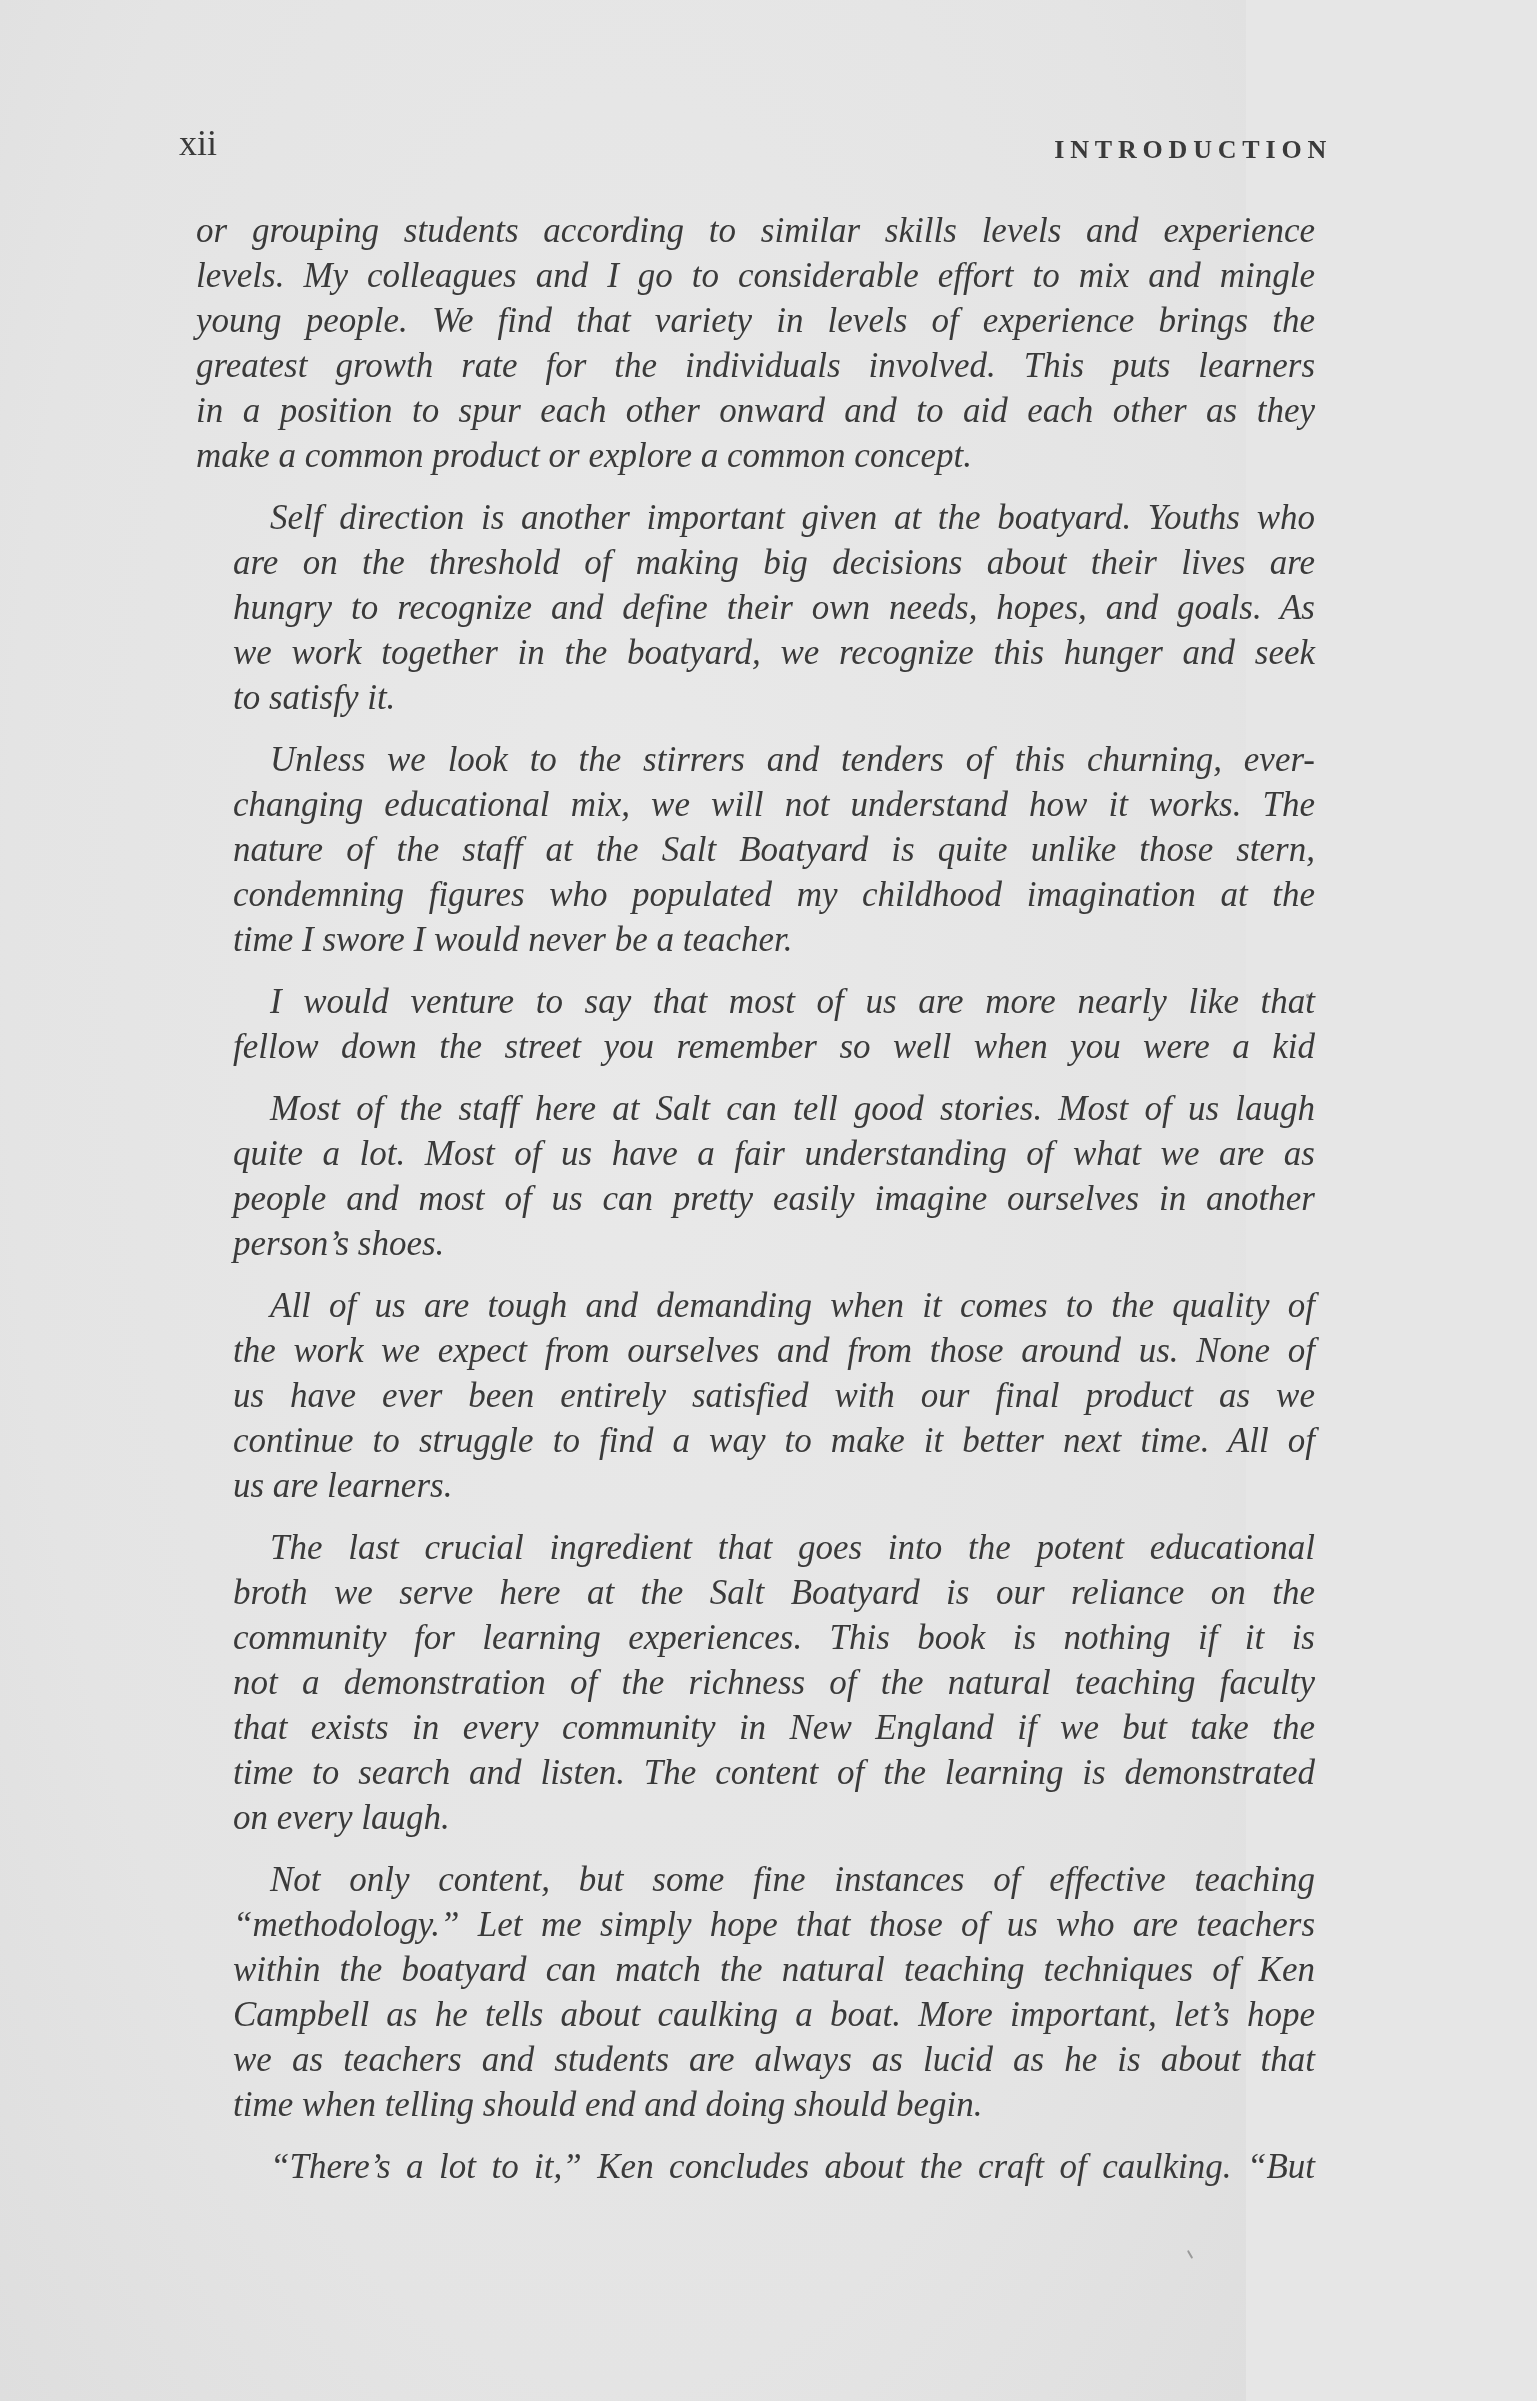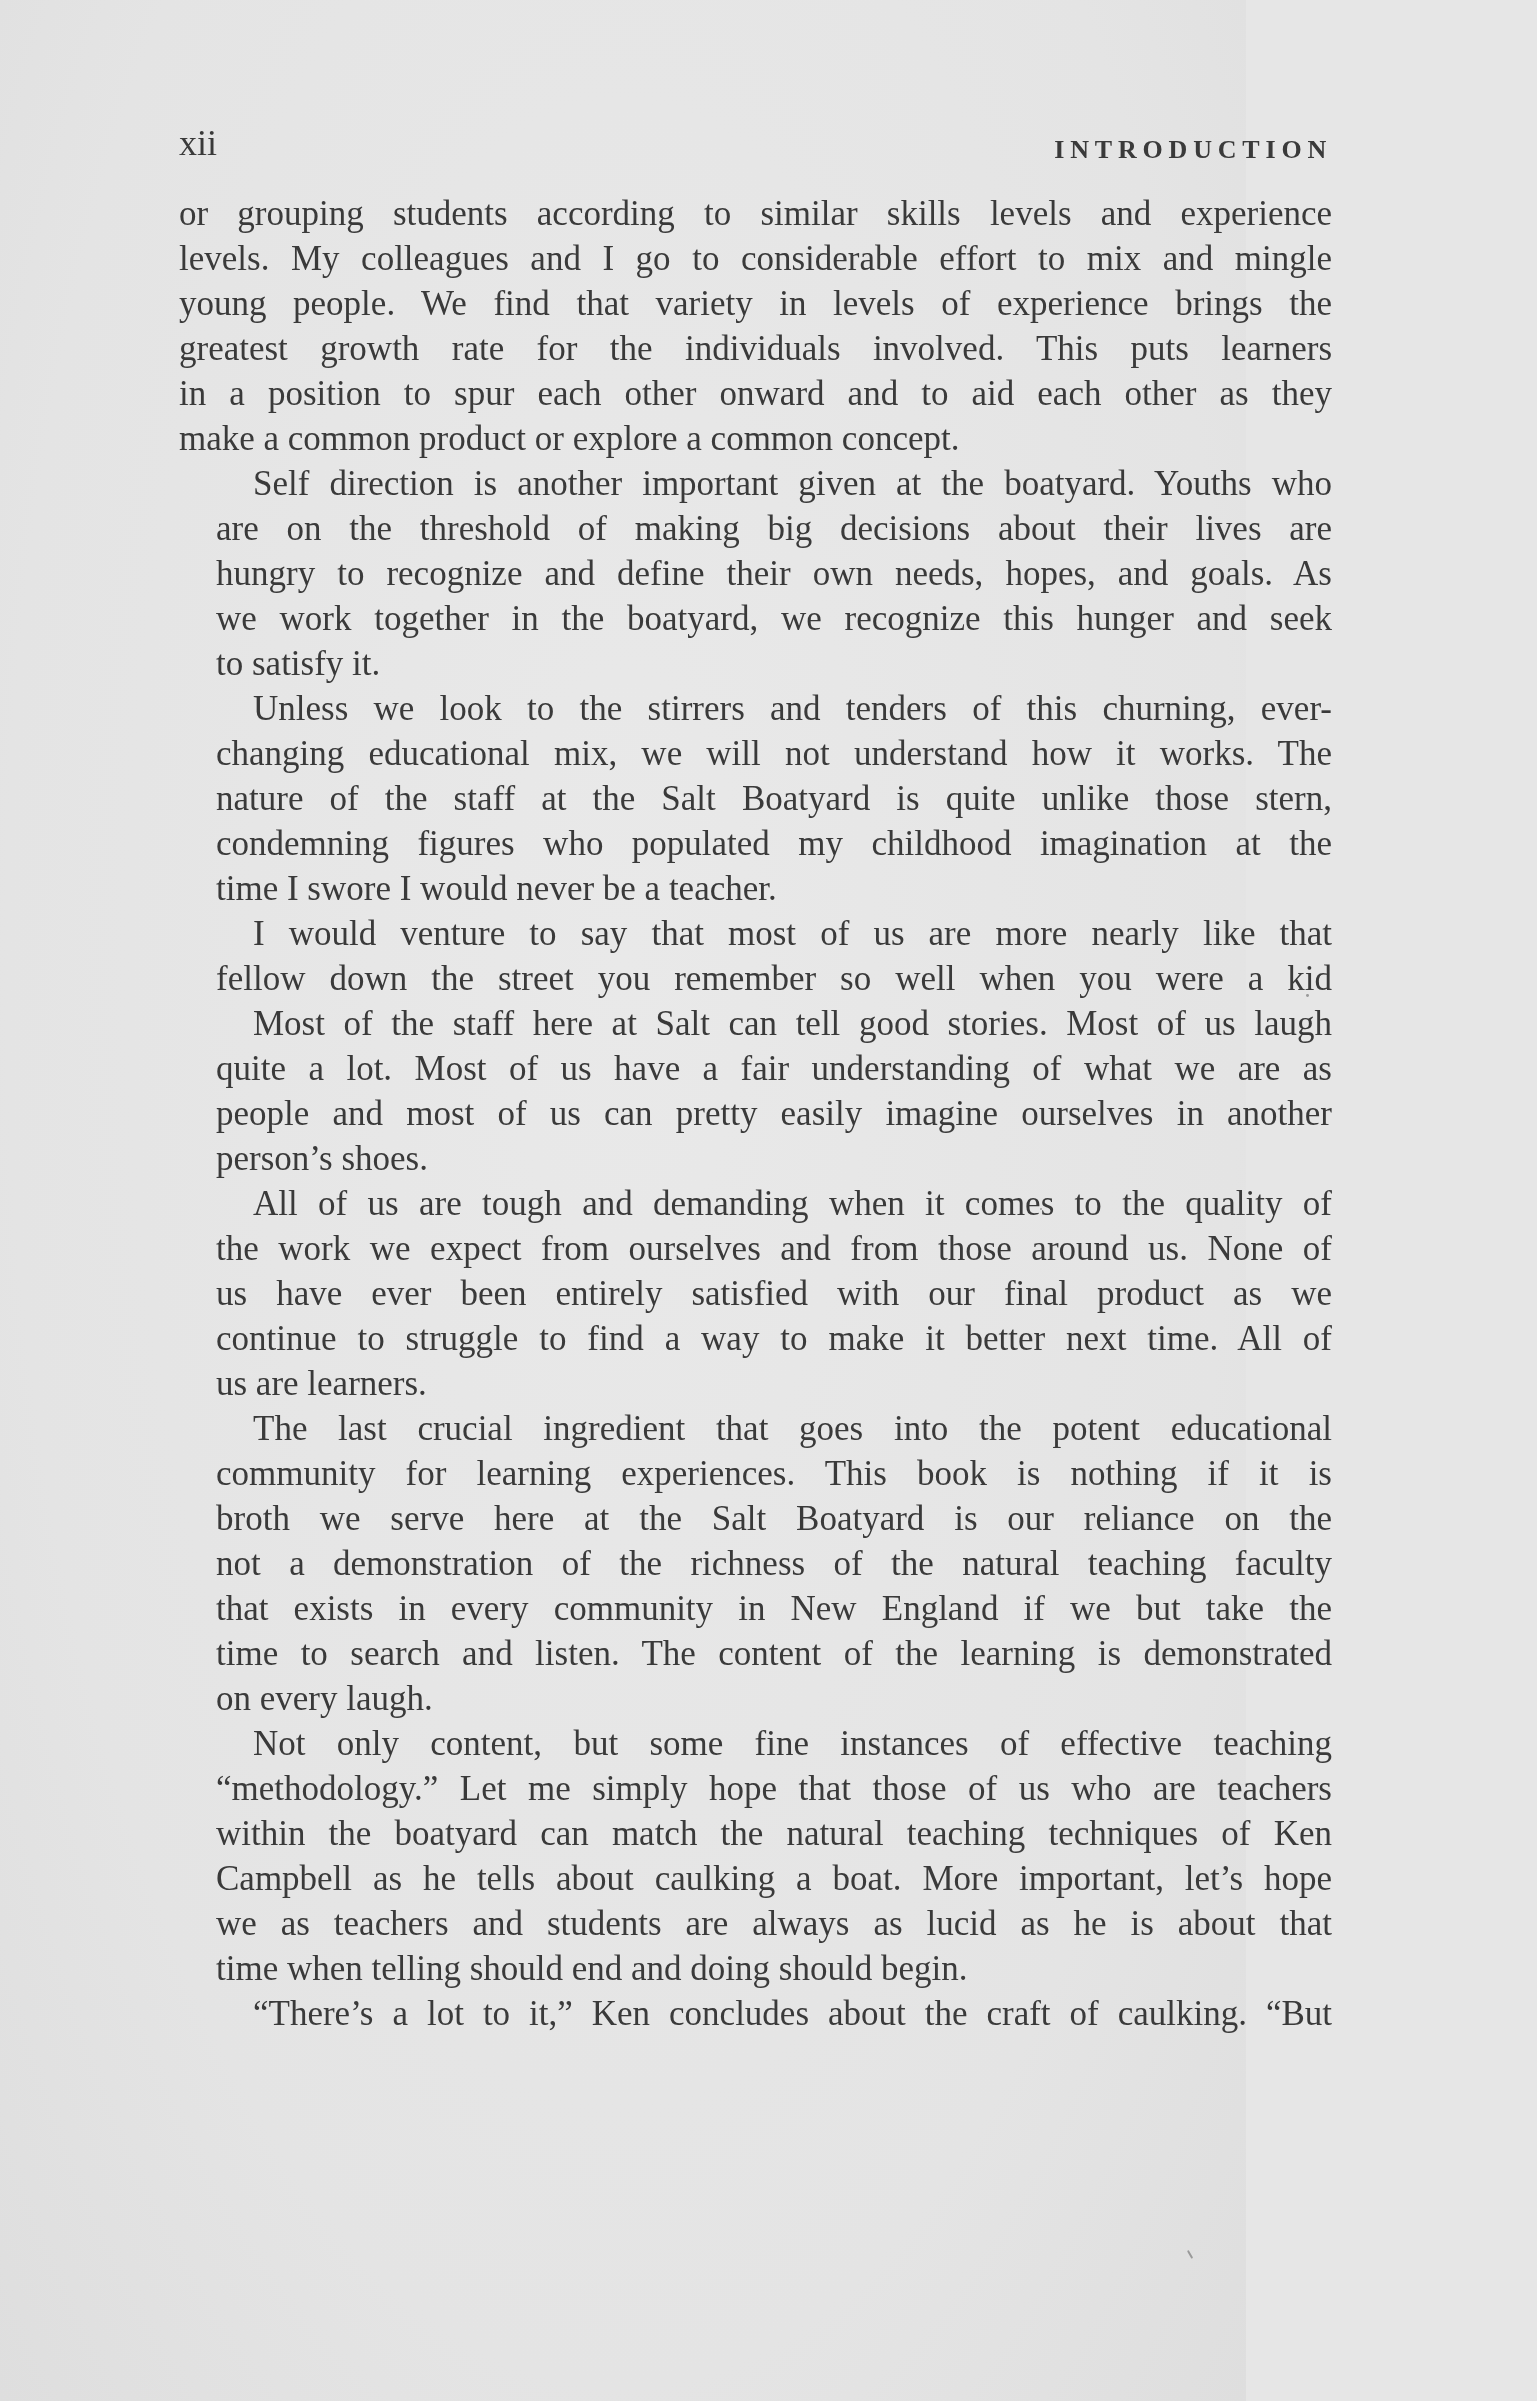--- a/index.html
+++ b/index.html
@@ -46,23 +46,24 @@
   .body-text {
     position: absolute;
     left: 179px;
     top: 191px;
     width: 1153px;
     font-size: 35px;
     line-height: 45px;
     text-align: justify;
   }
   .para {
-    margin: 0;
+    margin: 17px;
     text-indent: 37px;
     text-align: justify;
+    font-style: italic;
   }
   .para.cont { text-indent: 0; }
   .line {
     display: block;
     white-space: nowrap;
     text-align: justify;
     text-align-last: justify;
     height: 45px;
     overflow: visible;
   }
@@ -126,22 +127,22 @@
     <div class="para">
       <span class="line indent">All of us are tough and demanding when it comes to the quality of</span>
       <span class="line">the work we expect from ourselves and from those around us. None of</span>
       <span class="line">us have ever been entirely satisfied with our final product as we</span>
       <span class="line">continue to struggle to find a way to make it better next time. All of</span>
       <span class="line last">us are learners.</span>
     </div>
 
     <div class="para">
       <span class="line indent">The last crucial ingredient that goes into the potent educational</span>
+      <span class="line">broth we serve here at the Salt Boatyard is our reliance on the</span>
       <span class="line">community for learning experiences. This book is nothing if it is</span>
-      <span class="line">broth we serve here at the Salt Boatyard is our reliance on the</span>
       <span class="line">not a demonstration of the richness of the natural teaching faculty</span>
       <span class="line">that exists in every community in New England if we but take the</span>
       <span class="line">time to search and listen. The content of the learning is demonstrated</span>
       <span class="line last">on every laugh.</span>
     </div>
 
     <div class="para">
       <span class="line indent">Not only content, but some fine instances of effective teaching</span>
       <span class="line">“methodology.” Let me simply hope that those of us who are teachers</span>
       <span class="line">within the boatyard can match the natural teaching techniques of Ken</span>

